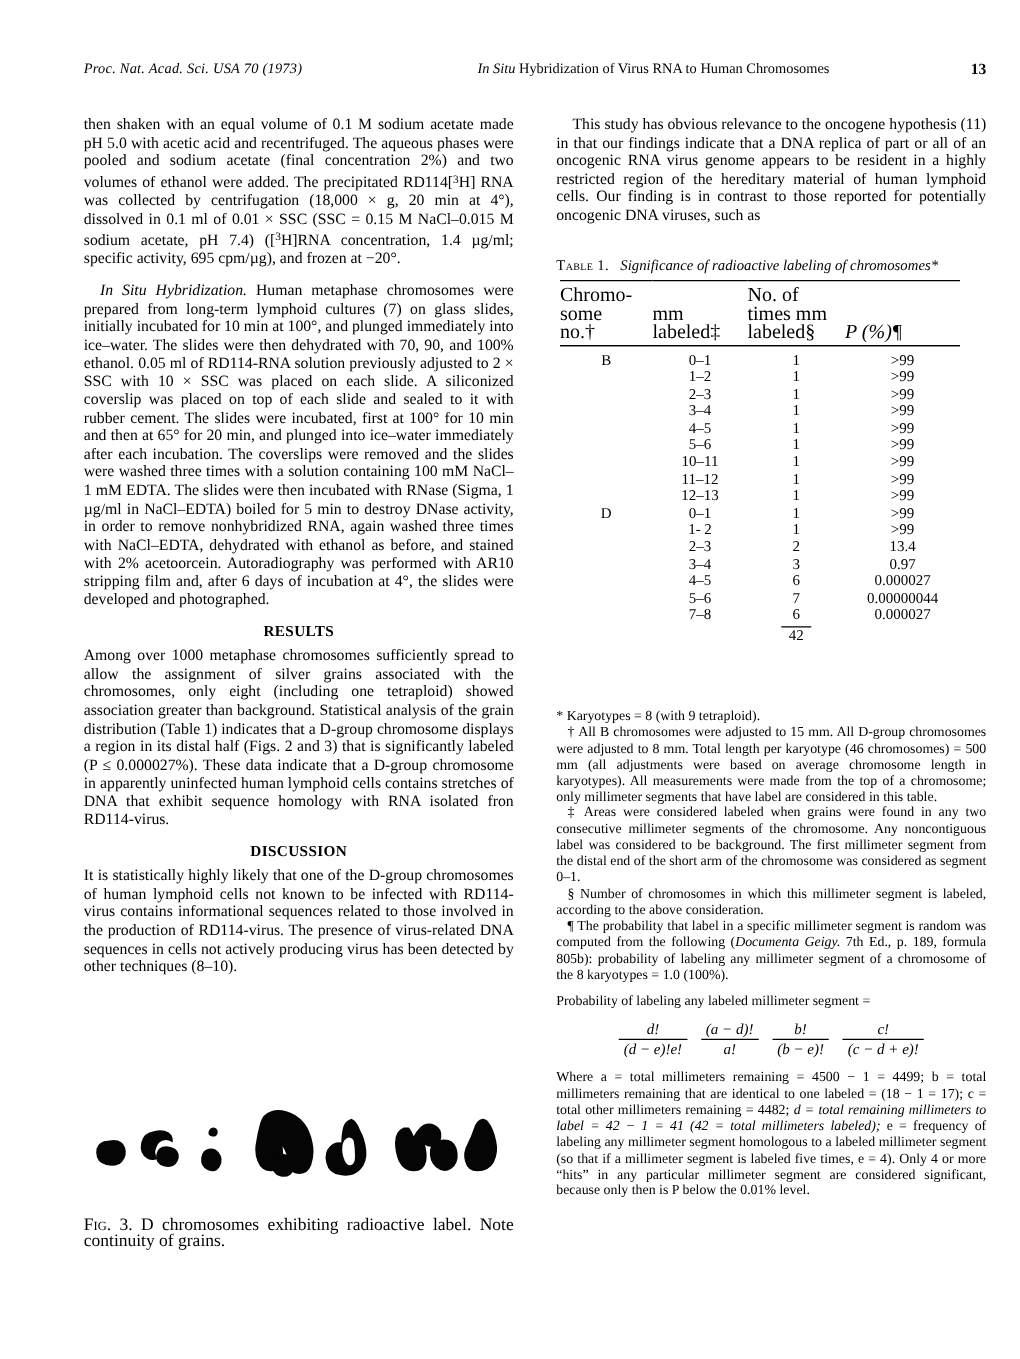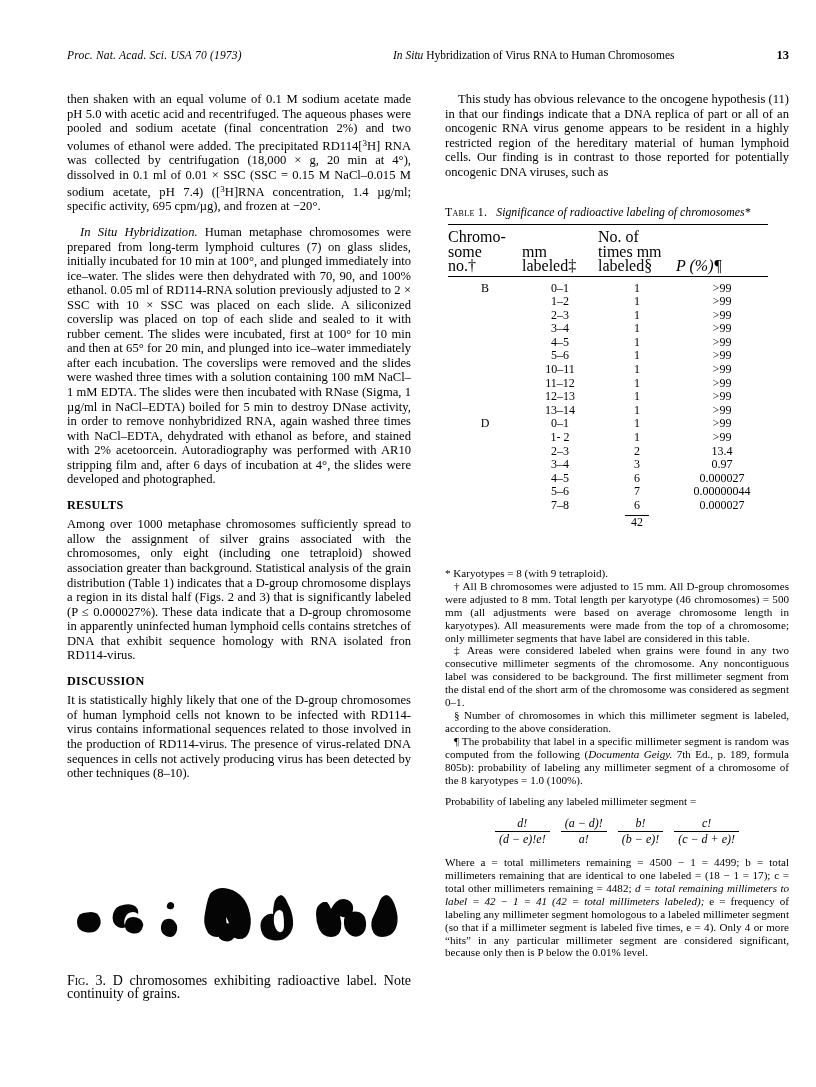--- a/index.html
+++ b/index.html
@@ -33,21 +33,21 @@
     font-size: 11.5px;
   }
   .runhead .journal {
     position: absolute;
     left: 0; top: 0;
     font-style: italic;
     letter-spacing: 0.2px;
   }
   .runhead .title {
     position: absolute;
-    left: 326px; top: 0;
+    left: 315px; top: 0;
     white-space: nowrap;
     text-align: right;
   }
   .runhead .title .is {
     font-style: italic;
   }
   .runhead .pageno {
     position: absolute;
     right: 0; top: -1px;
     font-weight: bold;
@@ -66,21 +66,21 @@
   .col.right { left: 425px; top: 92px; }
 
   p.body {
     margin: 0;
     text-indent: 0;
   }
   p.body.ind { text-indent: 13px; }
 
   .sechead {
     margin: 11px 0 5px 0;
-    text-align: left;
+    text-align: center;
     font-weight: bold;
     font-size: 12.2px;
     letter-spacing: 0.3px;
   }
   i { font-style: italic; }
   .sup { font-size: 0.72em; vertical-align: 0.42em; }
 
   
   .figure-wrap {
     position: absolute;
@@ -329,26 +329,20 @@
             <td class="c-times">1</td>
             <td class="c-p center">&gt;99</td>
           </tr>
           <tr>
             <td class="c-chrom"></td>
             <td class="c-mm">12–13</td>
             <td class="c-times">1</td>
             <td class="c-p center">&gt;99</td>
           </tr>
           <tr>
-            <td class="c-chrom"></td>
-            <td class="c-mm">13–14</td>
-            <td class="c-times">1</td>
-            <td class="c-p center">&gt;99</td>
-          </tr>
-          <tr>
             <td class="c-chrom">D</td>
             <td class="c-mm">0–1</td>
             <td class="c-times">1</td>
             <td class="c-p center">&gt;99</td>
           </tr>
           <tr>
             <td class="c-chrom"></td>
             <td class="c-mm">1- 2</td>
             <td class="c-times">1</td>
             <td class="c-p center">&gt;99</td>

